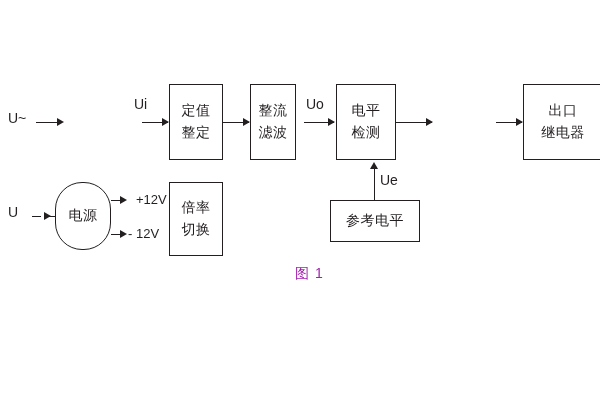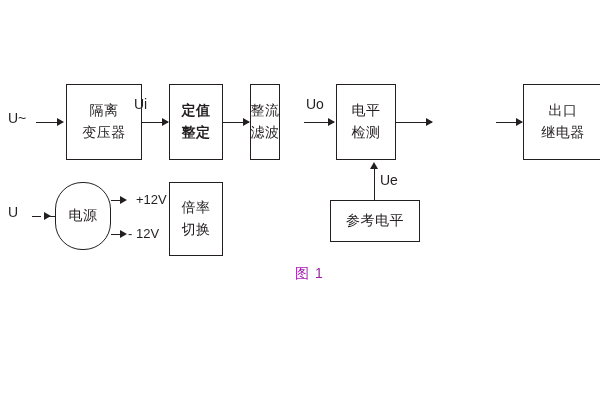--- a/index.html
+++ b/index.html
@@ -77,38 +77,34 @@
 </style>
 </head>
 <body>
 
 <div id="canvas">
 
   <div class="lbl big" style="left:8px; top:110px;">U~</div>
   <div class="hline" style="left:36px; top:122px; width:22px;"></div>
   <div class="arrow-r" style="left:57px; top:118px;"></div>
 
-  <div class="box" style="left:66px; top:84px; width:76px; height:76px;">
-    <span class="ln">隔离</span>
-    <span class="ln">变压器</span>
-  </div>
 
   <div class="hline" style="left:142px; top:122px; width:26px;"></div>
   <div class="arrow-r" style="left:162px; top:118px;"></div>
   <div class="lbl big" style="left:134px; top:96px;">Ui</div>
 
-  <div class="box" style="left:169px; top:84px; width:54px; height:76px;font-weight:bold;">
+  <div class="box" style="left:169px; top:84px; width:54px; height:76px;">
     <span class="ln">定值</span>
     <span class="ln">整定</span>
   </div>
 
   <div class="hline" style="left:223px; top:122px; width:26px;"></div>
   <div class="arrow-r" style="left:243px; top:118px;"></div>
 
-  <div class="box" style="left:250px; top:84px; width:30px; height:76px;">
+  <div class="box" style="left:250px; top:84px; width:46px; height:76px;">
     <span class="ln">整流</span>
     <span class="ln">滤波</span>
   </div>
 
   <div class="hline" style="left:304px; top:122px; width:30px;"></div>
   <div class="arrow-r" style="left:328px; top:118px;"></div>
   <div class="lbl big" style="left:306px; top:96px;">Uo</div>
 
   <div class="box" style="left:336px; top:84px; width:60px; height:76px;align-items:center;">
     <span class="ln">电平</span>

